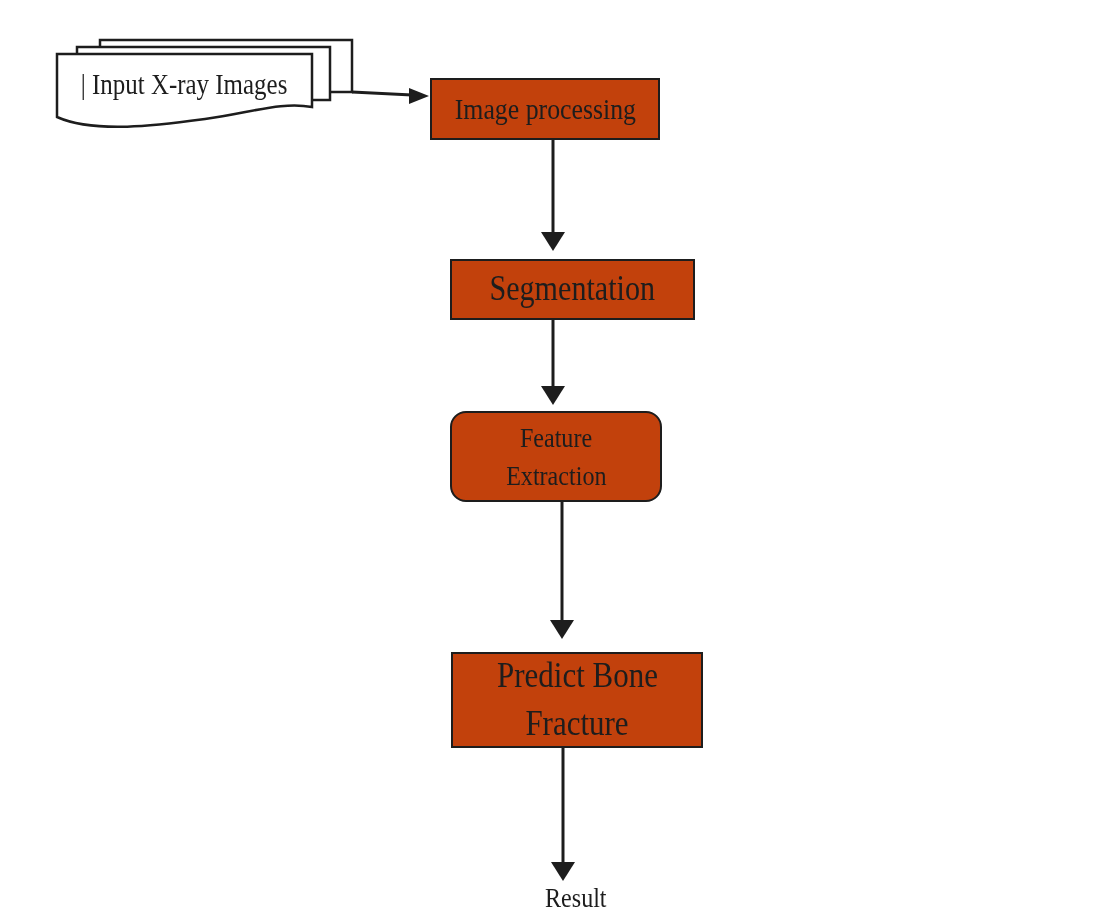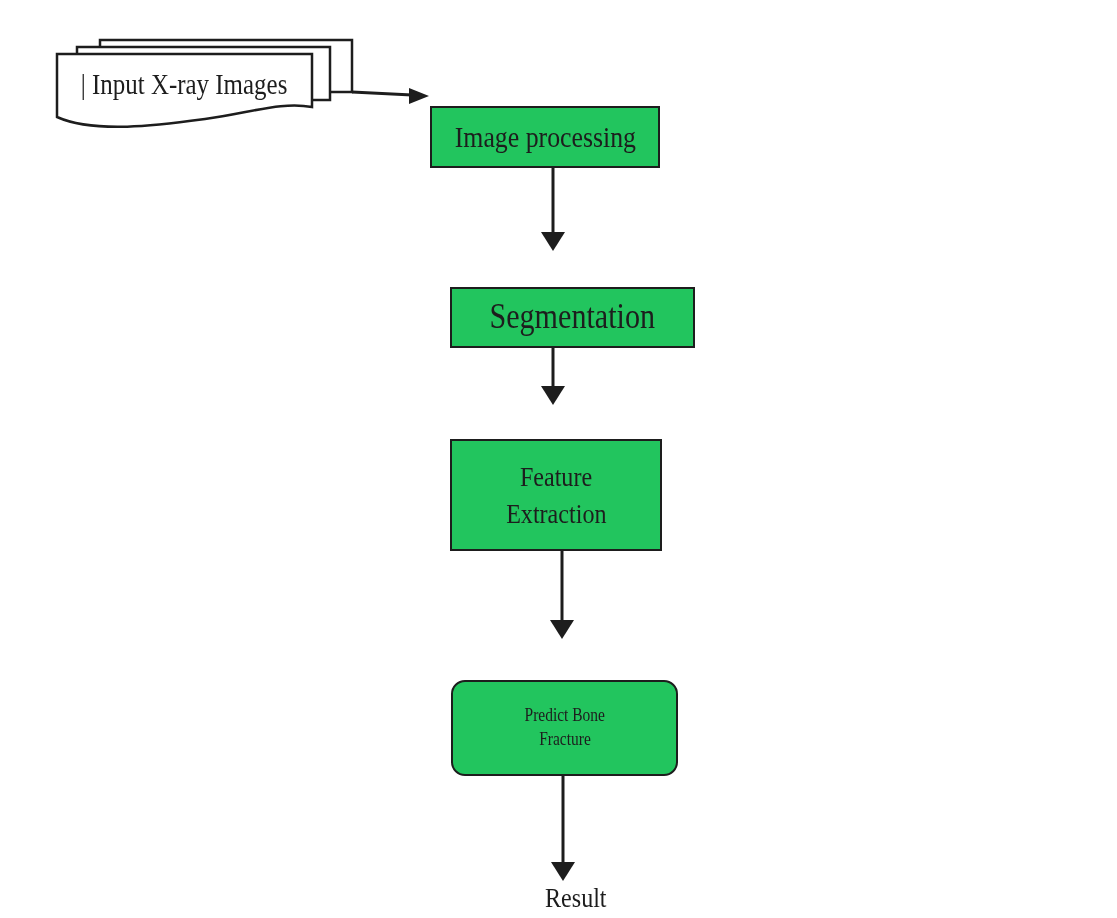--- a/index.html
+++ b/index.html
@@ -35,23 +35,22 @@
     position: absolute;
     display: flex;
     flex-direction: column;
     align-items: center;
     justify-content: center;
     text-align: center;
     line-height: 1.33;
   }
   .box {
     border: 2.5px solid #1d1d1d;
-    background: #22c55e;
+    background: #c2410c;
     box-sizing: border-box;
-    margin-top: 28px;
   }
   .t {
     display: block;
     white-space: nowrap;
     transform: scaleX(0.86);
     transform-origin: 50% 50%;
   }
 </style>
 </head>
 <body>
@@ -97,26 +96,26 @@
   </div>
 
   <div class="node box" style="left:430px; top:78px; width:230px; height:62px;">
     <span class="t" style="font-size:30px">Image processing</span>
   </div>
 
   <div class="node box" style="left:450px; top:259px; width:245px; height:61px;">
     <span class="t" style="font-size:35px">Segmentation</span>
   </div>
 
-  <div class="node box" style="left:450px; top:411px; width:212px; height:112px; font-size:28px;">
+  <div class="node box" style="left:450px; top:411px; width:212px; height:91px; font-size:28px;border-radius:16px;">
     <span class="t">Feature</span>
     <span class="t">Extraction</span>
   </div>
 
-  <div class="node box" style="left:451px; top:652px; width:227px; height:96px; font-size:18px;border-radius:14px;">
+  <div class="node box" style="left:451px; top:652px; width:252px; height:96px; font-size:36px;">
     <span class="t">Predict Bone</span>
     <span class="t">Fracture</span>
   </div>
 
   <div class="node" style="left:476px; top:880px; width:200px; height:36px;font-family:Liberation Serif, serif;">
     <span class="t" style="font-size:28px">Result</span>
   </div>
 
 </div>
 

